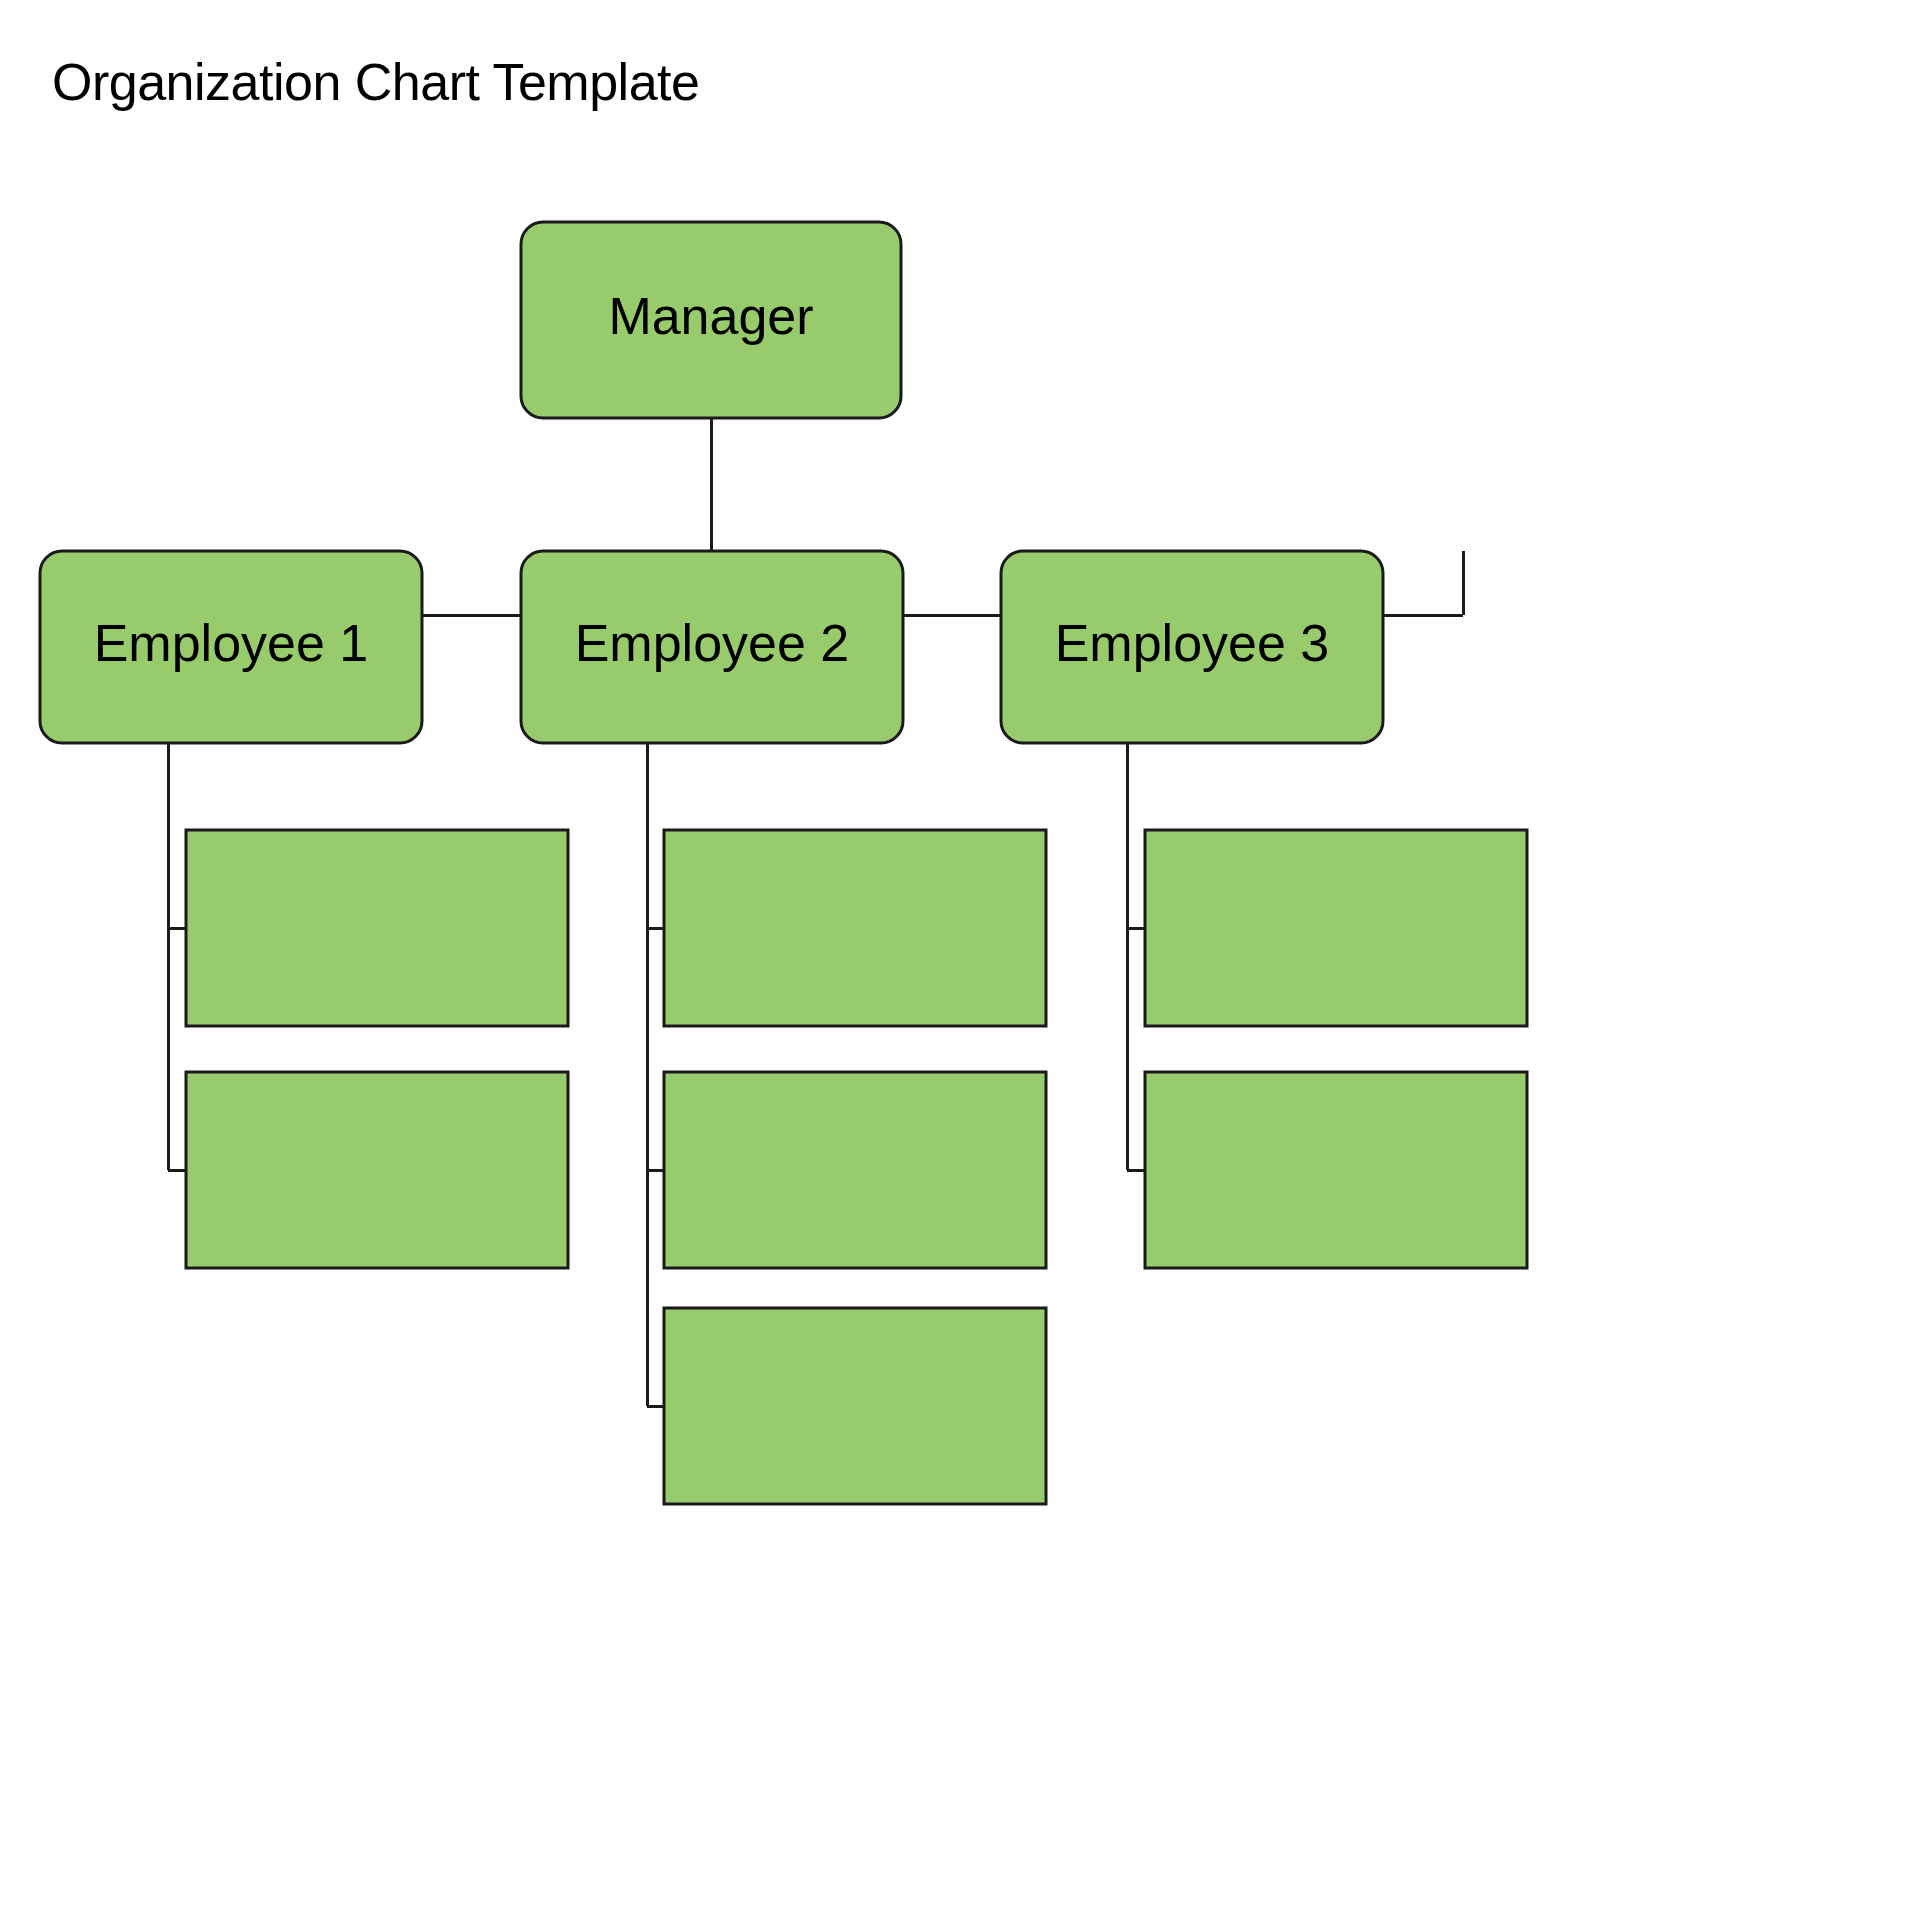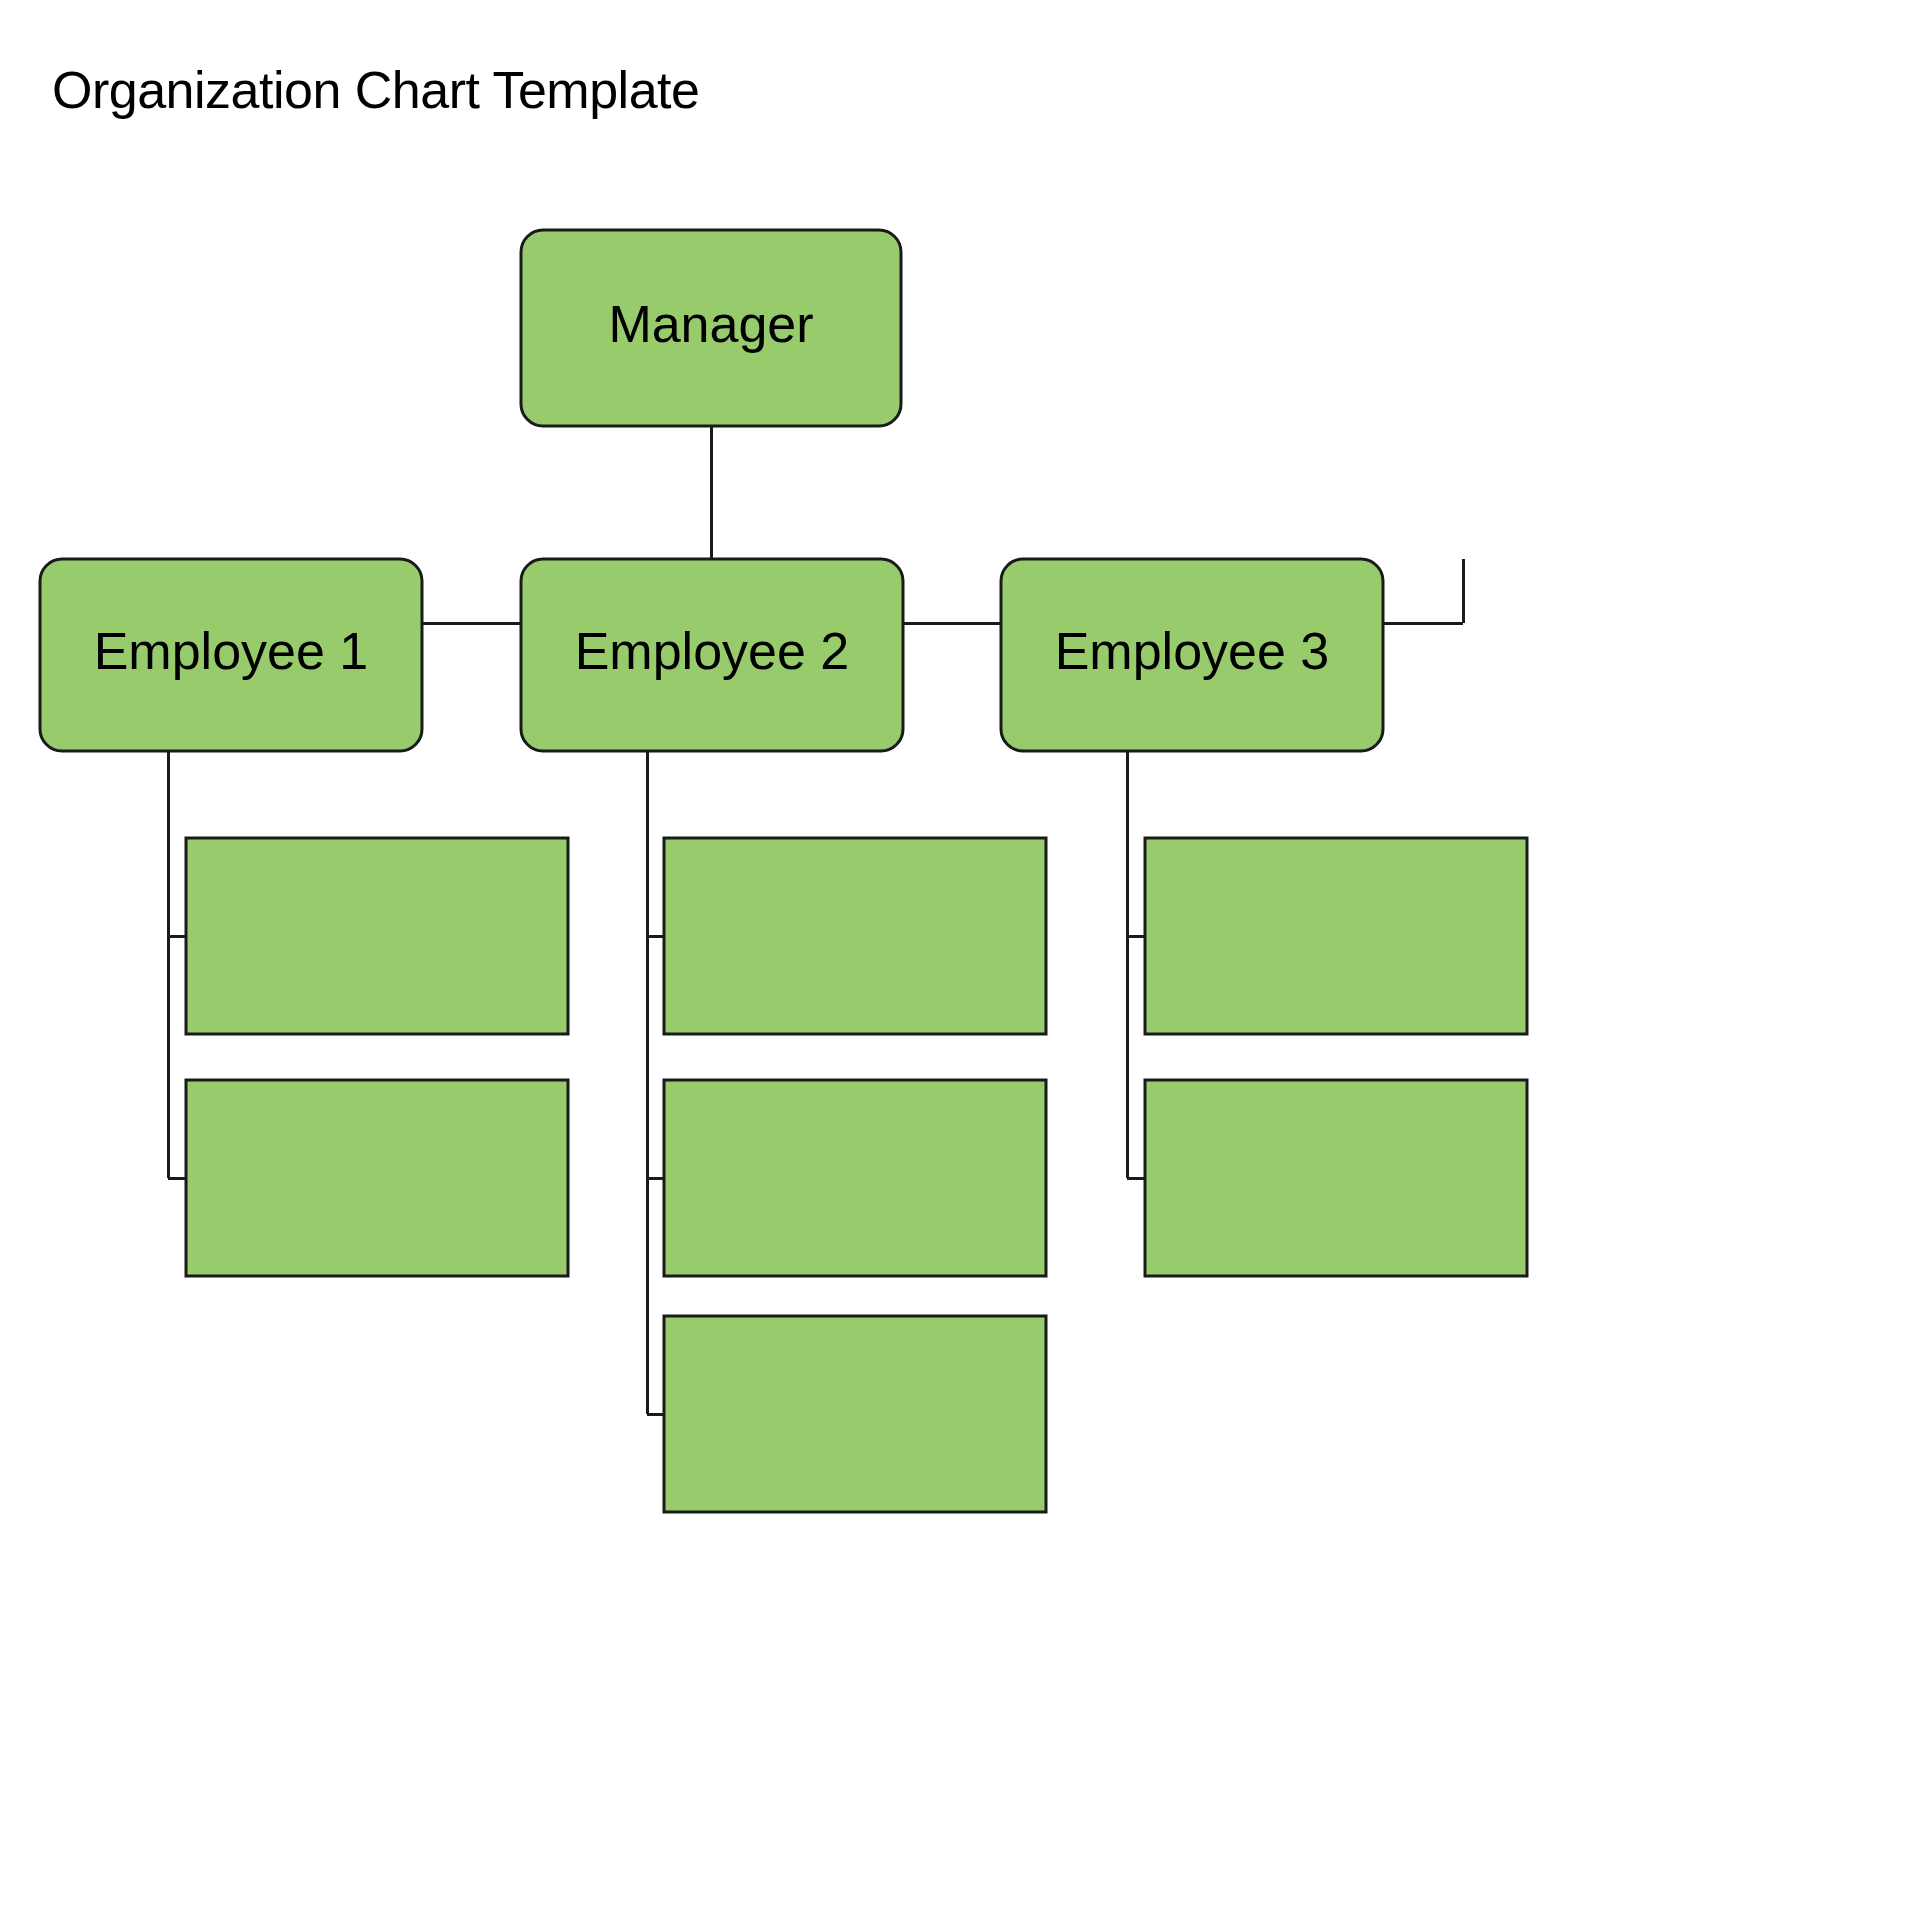--- a/index.html
+++ b/index.html
@@ -11,21 +11,20 @@
     width: 1920px;
     height: 1920px;
     font-family: "Liberation Sans", sans-serif;
     overflow: hidden;
   }
   #canvas {
     position: relative;
     width: 1920px;
     height: 1836px;
     background: #ffffff;
-    margin-top: 8px;
   }
   #page-title {
     position: absolute;
     left: 52px;
     top: 52px;
     font-family: "Liberation Sans", sans-serif;
     font-size: 52px;
     font-weight: 400;
     color: #000000;
     letter-spacing: -0.5px;

